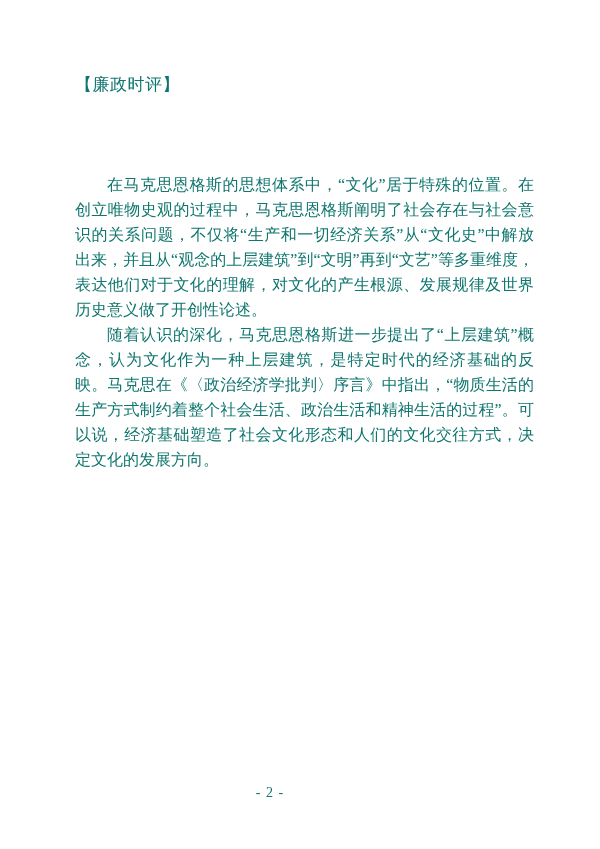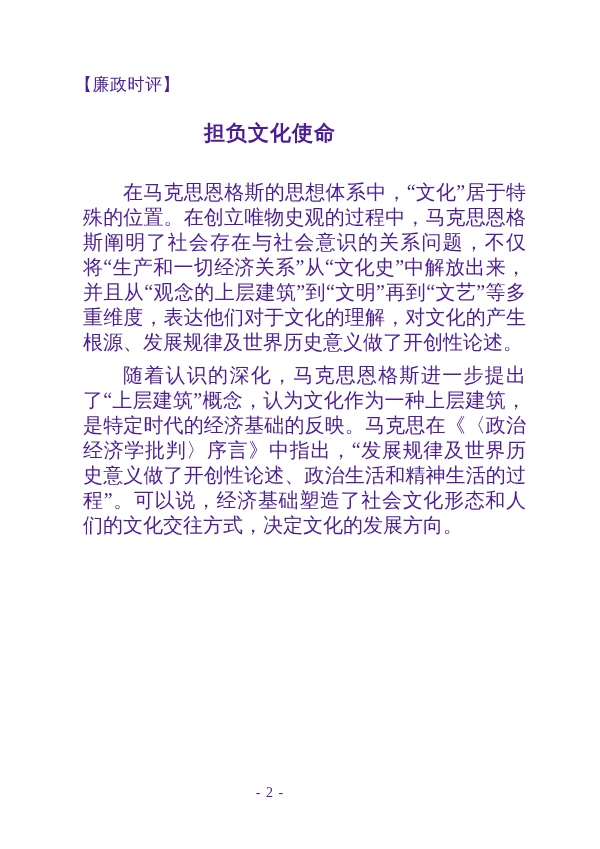--- a/index.html
+++ b/index.html
@@ -5,21 +5,21 @@
   html, body {
     margin: 0;
     padding: 0;
     background: #ffffff;
   }
   .page {
     position: relative;
     width: 540px;
     height: 849px;
     background: #ffffff;
-    color: #4c1d95;
+    color: #0f766e;
     font-family: "Liberation Serif", "DejaVu Serif", serif;
     overflow: hidden;
   }
   .section-tag {
     position: absolute;
     left: 75px;
     top: 74px;
     font-size: 17px;
     line-height: 22px;
     letter-spacing: 0.5px;
@@ -36,23 +36,23 @@
     font-weight: bold;
     letter-spacing: 1px;
   }
   .body-text {
     position: absolute;
     left: 75px;
     top: 172px;
     width: 459px;
   }
   .body-text p {
-    margin: 8px;
+    margin: 0;
     padding: 0;
-    font-size: 20px;
+    font-size: 16px;
     line-height: 25px;
     text-align: justify;
     text-justify: inter-ideograph;
     text-indent: 2em;
     word-break: break-all;
   }
   .page-number {
     position: absolute;
     left: 0;
     top: 784px;
@@ -63,22 +63,21 @@
     letter-spacing: 1px;
   }
 </style>
 </head>
 <body>
 
 <div class="page">
 
   <div class="section-tag">【廉政时评】</div>
 
-  <div class="doc-title">担负文化使命</div>
 
   <div class="body-text">
     <p>在马克思恩格斯的思想体系中，“文化”居于特殊的位置。在创立唯物史观的过程中，马克思恩格斯阐明了社会存在与社会意识的关系问题，不仅将“生产和一切经济关系”从“文化史”中解放出来，并且从“观念的上层建筑”到“文明”再到“文艺”等多重维度，表达他们对于文化的理解，对文化的产生根源、发展规律及世界历史意义做了开创性论述。</p>
-    <p>随着认识的深化，马克思恩格斯进一步提出了“上层建筑”概念，认为文化作为一种上层建筑，是特定时代的经济基础的反映。马克思在《〈政治经济学批判〉序言》中指出，“发展规律及世界历史意义做了开创性论述、政治生活和精神生活的过程”。可以说，经济基础塑造了社会文化形态和人们的文化交往方式，决定文化的发展方向。</p>
+    <p>随着认识的深化，马克思恩格斯进一步提出了“上层建筑”概念，认为文化作为一种上层建筑，是特定时代的经济基础的反映。马克思在《〈政治经济学批判〉序言》中指出，“物质生活的生产方式制约着整个社会生活、政治生活和精神生活的过程”。可以说，经济基础塑造了社会文化形态和人们的文化交往方式，决定文化的发展方向。</p>
   </div>
 
   <div class="page-number">- 2 -</div>
 
 </div>
 
 </body></html>

